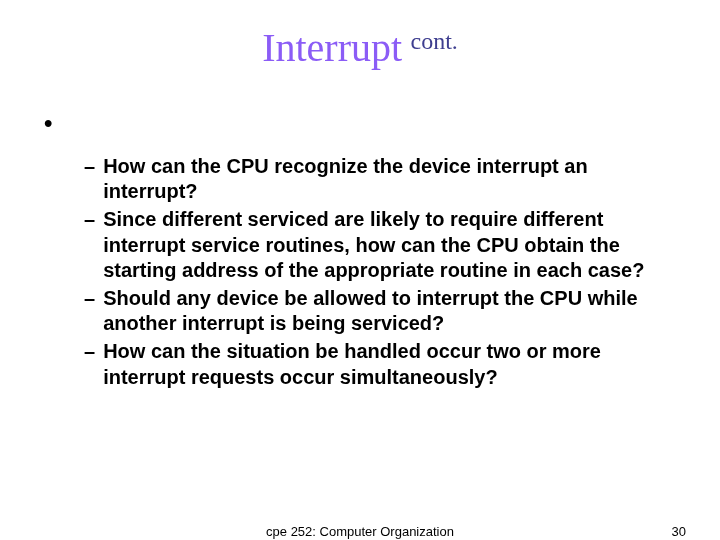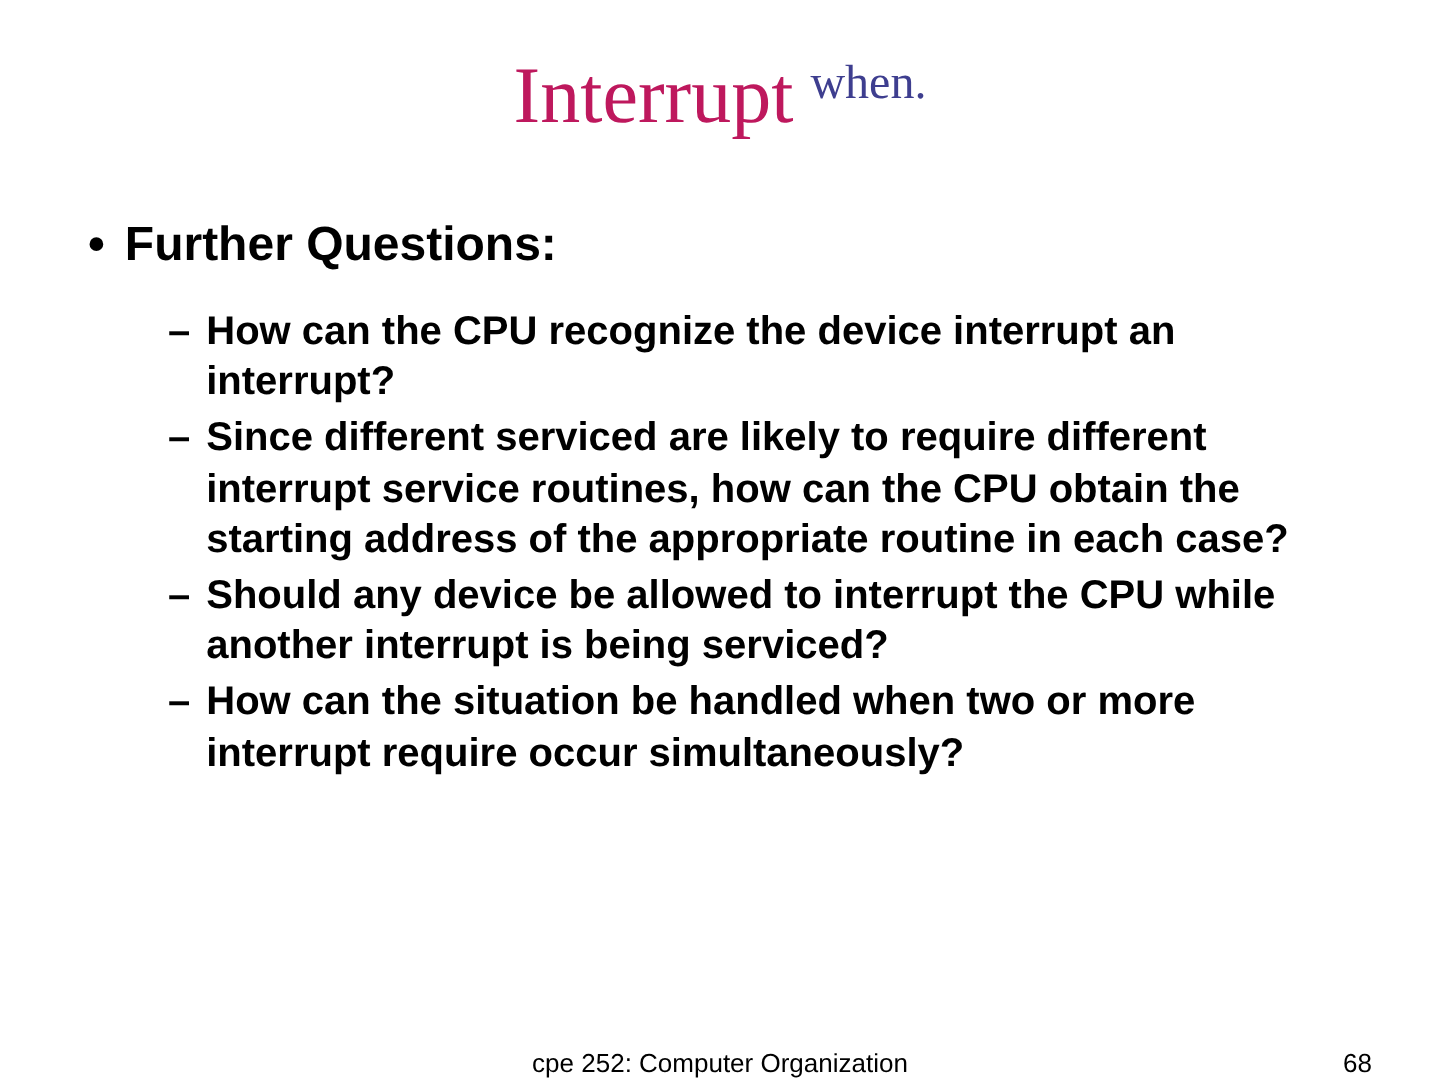--- a/index.html
+++ b/index.html
@@ -17,21 +17,21 @@
       padding: 24px 40px 0 40px;
       position: relative;
     }
     .title-wrap {
       text-align: center;
       margin-bottom: 38px;
     }
     .title {
       font-family: "Times New Roman", Times, serif;
       font-size: 40px;
-      color: #be185d;
+      color: #8b5cf6;
       display: inline;
     }
     .title-sup {
       font-family: "Times New Roman", Times, serif;
       font-size: 24px;
       color: #3e3e8f;
       vertical-align: super;
       position: relative;
       top: -6px;
       margin-left: 4px;
@@ -93,49 +93,48 @@
       right: 34px;
     }
   </style>
 </head>
 <body>
 
 <div class="slide">
 
   <div class="title-wrap">
     <span class="title">Interrupt</span>
-    <span class="title-sup">when.</span>
+    <span class="title-sup">cont.</span>
   </div>
 
   <div class="content">
     <ul class="l1">
       <li class="l1-item">
         <span class="l1-bullet">•</span>
-        <span class="l1-text">Further Questions:</span>
       </li>
     </ul>
 
     <ul class="l2">
       <li class="l2-item">
         <span class="l2-bullet">–</span>
         <span class="l2-text">How can the CPU recognize the device interrupt an interrupt?</span>
       </li>
       <li class="l2-item">
         <span class="l2-bullet">–</span>
         <span class="l2-text">Since different serviced are likely to require different interrupt service routines, how can the CPU obtain the starting address of the appropriate routine in each case?</span>
       </li>
       <li class="l2-item">
         <span class="l2-bullet">–</span>
         <span class="l2-text">Should any device be allowed to interrupt the CPU while another interrupt is being serviced?</span>
       </li>
       <li class="l2-item">
         <span class="l2-bullet">–</span>
-        <span class="l2-text">How can the situation be handled when two or more interrupt require occur simultaneously?</span>
+        <span class="l2-text">How can the situation be handled occur two or more interrupt requests occur simultaneously?</span>
       </li>
     </ul>
   </div>
 
   <div class="footer">
     <span class="footer-center">cpe 252: Computer Organization</span>
-    <span class="footer-right">68</span>
+    <span class="footer-right">30</span>
   </div>
 
 </div>
 
 </body></html>

